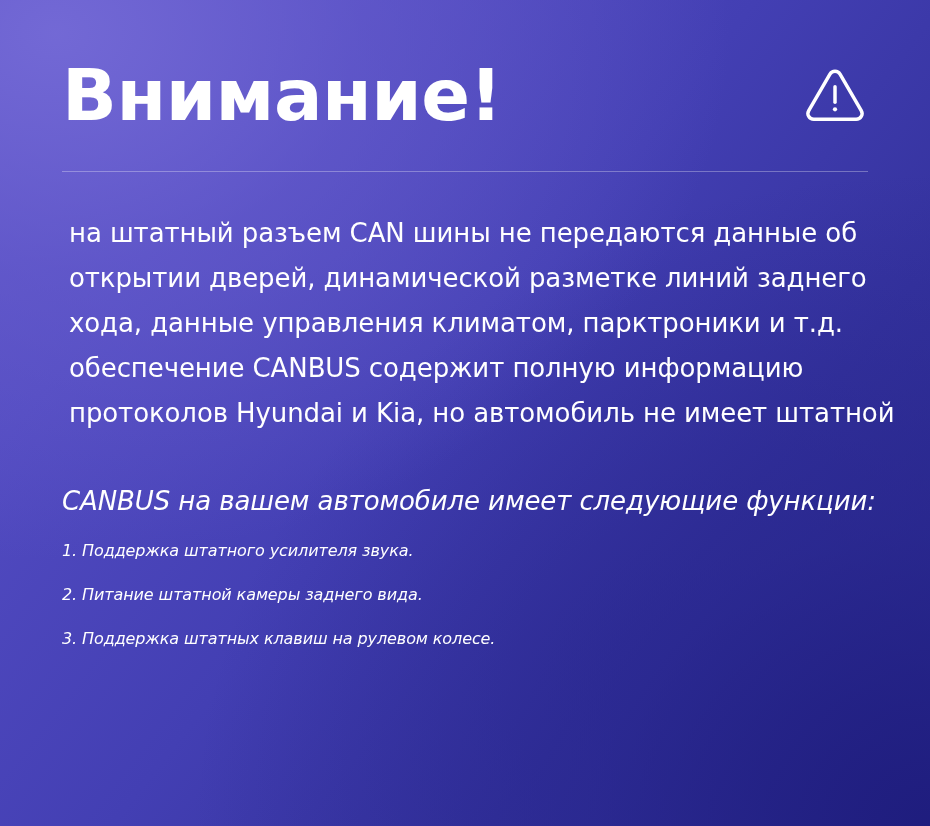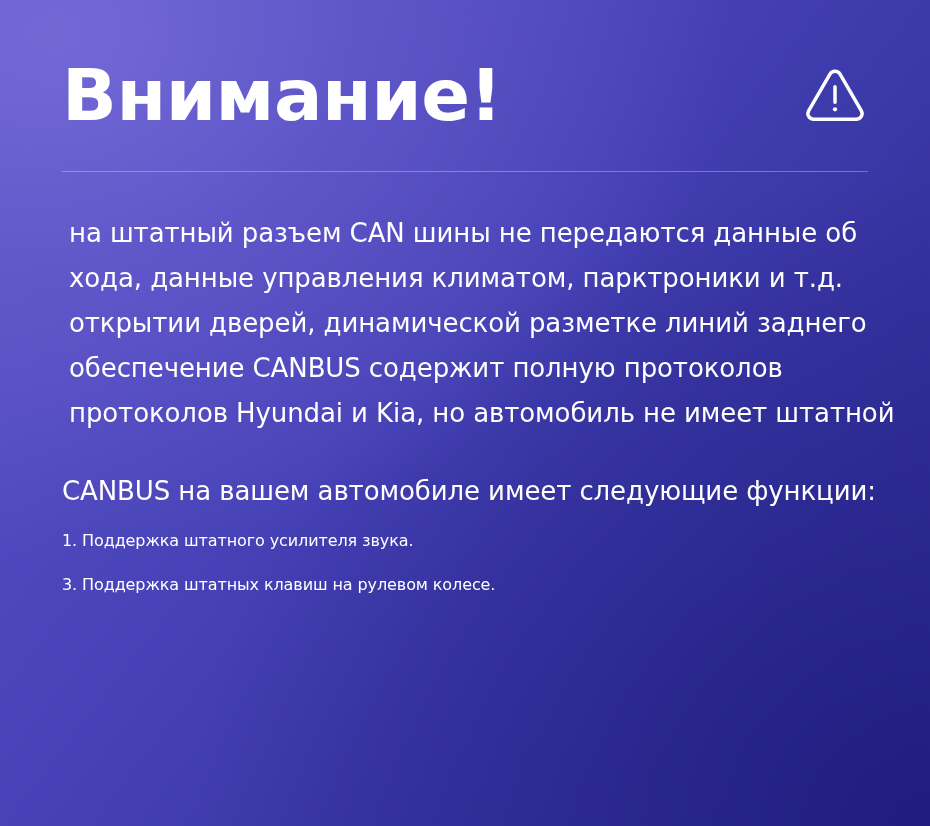--- a/index.html
+++ b/index.html
@@ -85,21 +85,22 @@
     font-family: "DejaVu Sans", sans-serif;
     letter-spacing: -0.1px;
   }
 
   .para .ln {
     display: block;
     white-space: nowrap;
   }
 
   .list-block {
-    margin-top: 34px;
+    margin-top: 44px;
+    font-style: italic;
   }
 
   .list-intro {
     margin: 0 0 7px 0;
     color: #ffffff;
     font-size: 26px;
     line-height: 42px;
     font-family: "DejaVu Sans", sans-serif;
     white-space: nowrap;
     letter-spacing: -0.1px;
@@ -136,29 +137,30 @@
       </svg>
     </span>
   </div>
 
   <div class="divider"></div>
 
   <div class="content">
 
     <p class="para">
       <span class="ln">на штатный разъем CAN шины не передаются данные об</span>
+      <span class="ln">открытии дверей, динамической разметке линий заднего</span>
       <span class="ln">хода, данные управления климатом, парктроники и т.д.</span>
-      <span class="ln">открытии дверей, динамической разметке линий заднего</span>
-      <span class="ln">обеспечение CANBUS содержит полную протоколов</span>
+      <span class="ln">обеспечение CANBUS содержит полную информацию</span>
       <span class="ln">протоколов Hyundai и Kia, но автомобиль не имеет штатной</span>
     </p>
 
     <div class="list-block">
       <p class="list-intro">CANBUS на вашем автомобиле имеет следующие функции:</p>
 
       <ul class="list-items">
         <li>1. Поддержка штатного усилителя звука.</li>
+        <li>2. Питание штатной камеры заднего вида.</li>
         <li>3. Поддержка штатных клавиш на рулевом колесе.</li>
       </ul>
     </div>
 
   </div>
 </div>
 
 </body></html>

